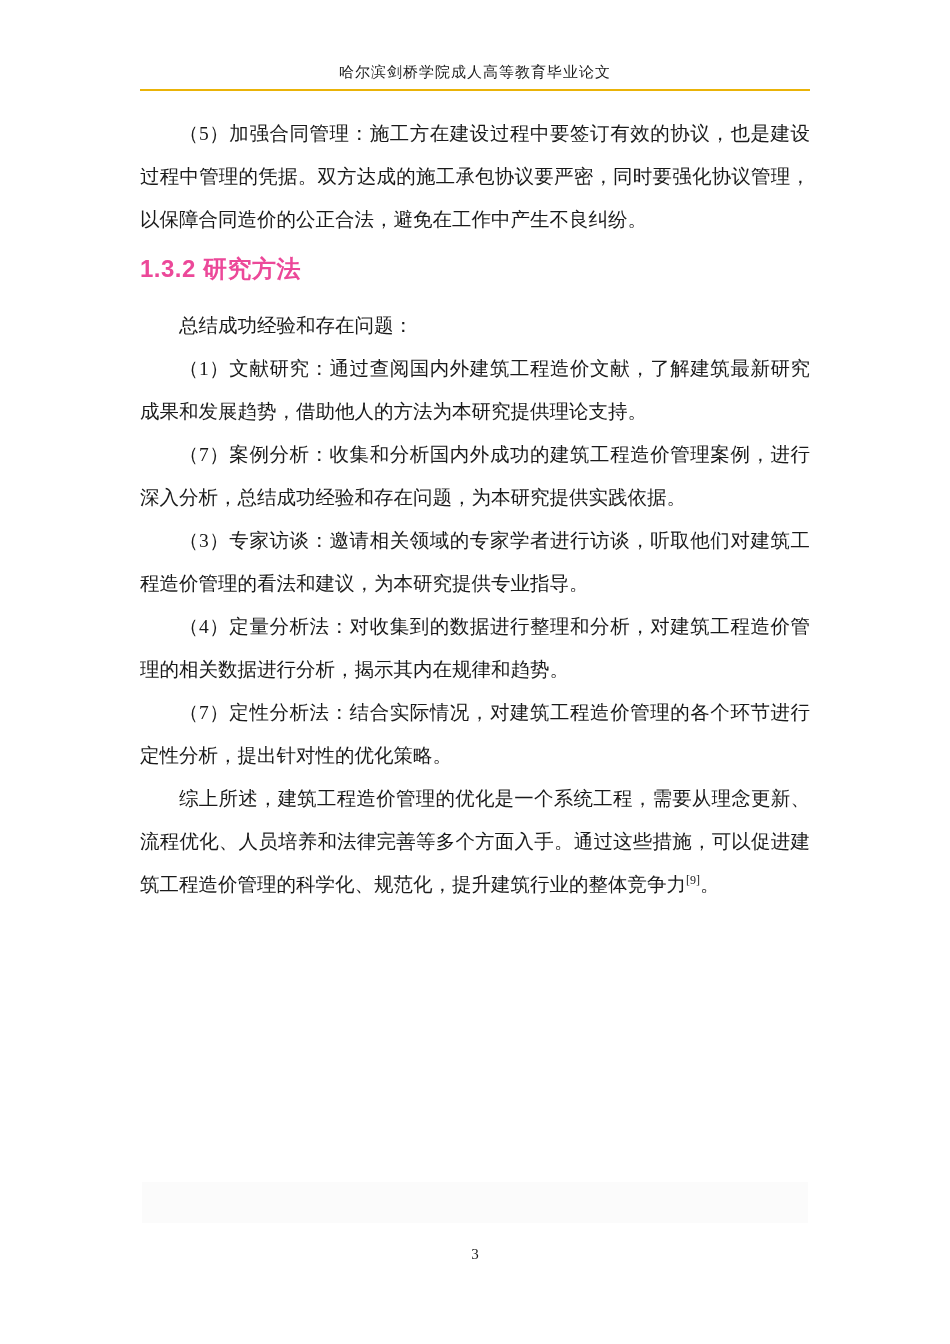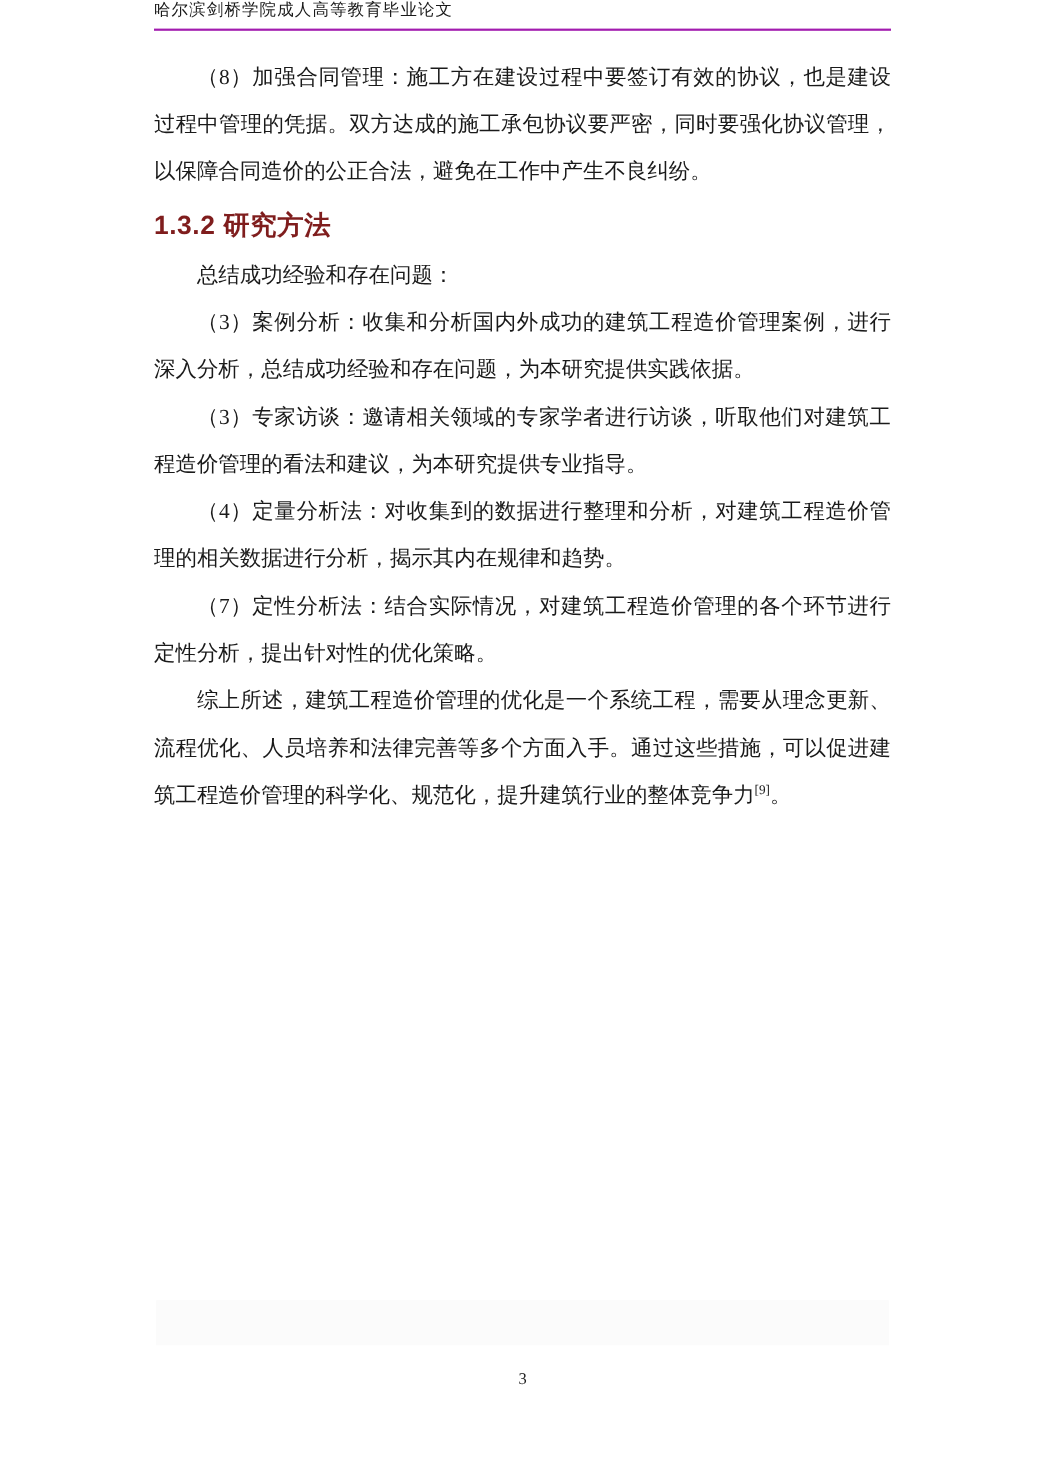--- a/index.html
+++ b/index.html
@@ -7,23 +7,24 @@
     position: relative;
     width: 950px;
     height: 1344px;
     background: #ffffff;
     color: #1a1a1a;
     font-family: "Liberation Serif", "DejaVu Serif", serif;
     overflow: hidden;
   }
   .header {
     margin: 0 140px;
+    padding-top: 63px;
     padding-bottom: 7px;
-    border-bottom: 2px solid #a21caf;
-    text-align: left;
+    border-bottom: 2px solid #eab308;
+    text-align: center;
   }
   .header-title {
     font-size: 15px;
     letter-spacing: 1px;
     color: #1a1a1a;
   }
   .content {
     margin: 21px 140px 0 140px;
     font-size: 19.5px;
     line-height: 43px;
@@ -32,24 +33,24 @@
   .content p {
     margin: 0;
     text-indent: 2em;
   }
   .method-p { margin-bottom: 5px; }
   .section-heading {
     font-family: "Liberation Sans", "DejaVu Sans", sans-serif;
     font-weight: bold;
     font-size: 24px;
     line-height: 34px;
-    margin: 11px 0 6px 0;
+    margin: 11px 0 18px 0;
     text-indent: 0;
     letter-spacing: 0.5px;
-    color: #7f1d1d;
+    color: #ec4899;
   }
   .ref-sup {
     font-size: 12px;
     line-height: 0;
     vertical-align: super;
   }
   .footer-box {
     position: absolute;
     left: 142px;
     top: 1182px;
@@ -71,28 +72,29 @@
 <body>
 
 <div class="page">
 
   <div class="header">
     <span class="header-title">哈尔滨剑桥学院成人高等教育毕业论文</span>
   </div>
 
   <div class="content">
 
-    <p>（8）加强合同管理：施工方在建设过程中要签订有效的协议，也是建设过程中管理的凭据。双方达成的施工承包协议要严密，同时要强化协议管理，以保障合同造价的公正合法，避免在工作中产生不良纠纷。</p>
+    <p>（5）加强合同管理：施工方在建设过程中要签订有效的协议，也是建设过程中管理的凭据。双方达成的施工承包协议要严密，同时要强化协议管理，以保障合同造价的公正合法，避免在工作中产生不良纠纷。</p>
 
     <h2 class="section-heading">1.3.2 研究方法</h2>
 
     <p>总结成功经验和存在问题：</p>
 
+    <p class="method-p">（1）文献研究：通过查阅国内外建筑工程造价文献，了解建筑最新研究成果和发展趋势，借助他人的方法为本研究提供理论支持。</p>
 
-    <p class="method-p">（3）案例分析：收集和分析国内外成功的建筑工程造价管理案例，进行深入分析，总结成功经验和存在问题，为本研究提供实践依据。</p>
+    <p class="method-p">（7）案例分析：收集和分析国内外成功的建筑工程造价管理案例，进行深入分析，总结成功经验和存在问题，为本研究提供实践依据。</p>
 
     <p class="method-p">（3）专家访谈：邀请相关领域的专家学者进行访谈，听取他们对建筑工程造价管理的看法和建议，为本研究提供专业指导。</p>
 
     <p class="method-p">（4）定量分析法：对收集到的数据进行整理和分析，对建筑工程造价管理的相关数据进行分析，揭示其内在规律和趋势。</p>
 
     <p class="method-p">（7）定性分析法：结合实际情况，对建筑工程造价管理的各个环节进行定性分析，提出针对性的优化策略。</p>
 
     <p>
       <span>综上所述，建筑工程造价管理的优化是一个系统工程，需要从理念更新、流程优化、人员培养和法律完善等多个方面入手。通过这些措施，可以促进建筑工程造价管理的科学化、规范化，提升建筑行业的整体竞争力</span><sup class="ref-sup">[9]</sup><span>。</span>
     </p>

